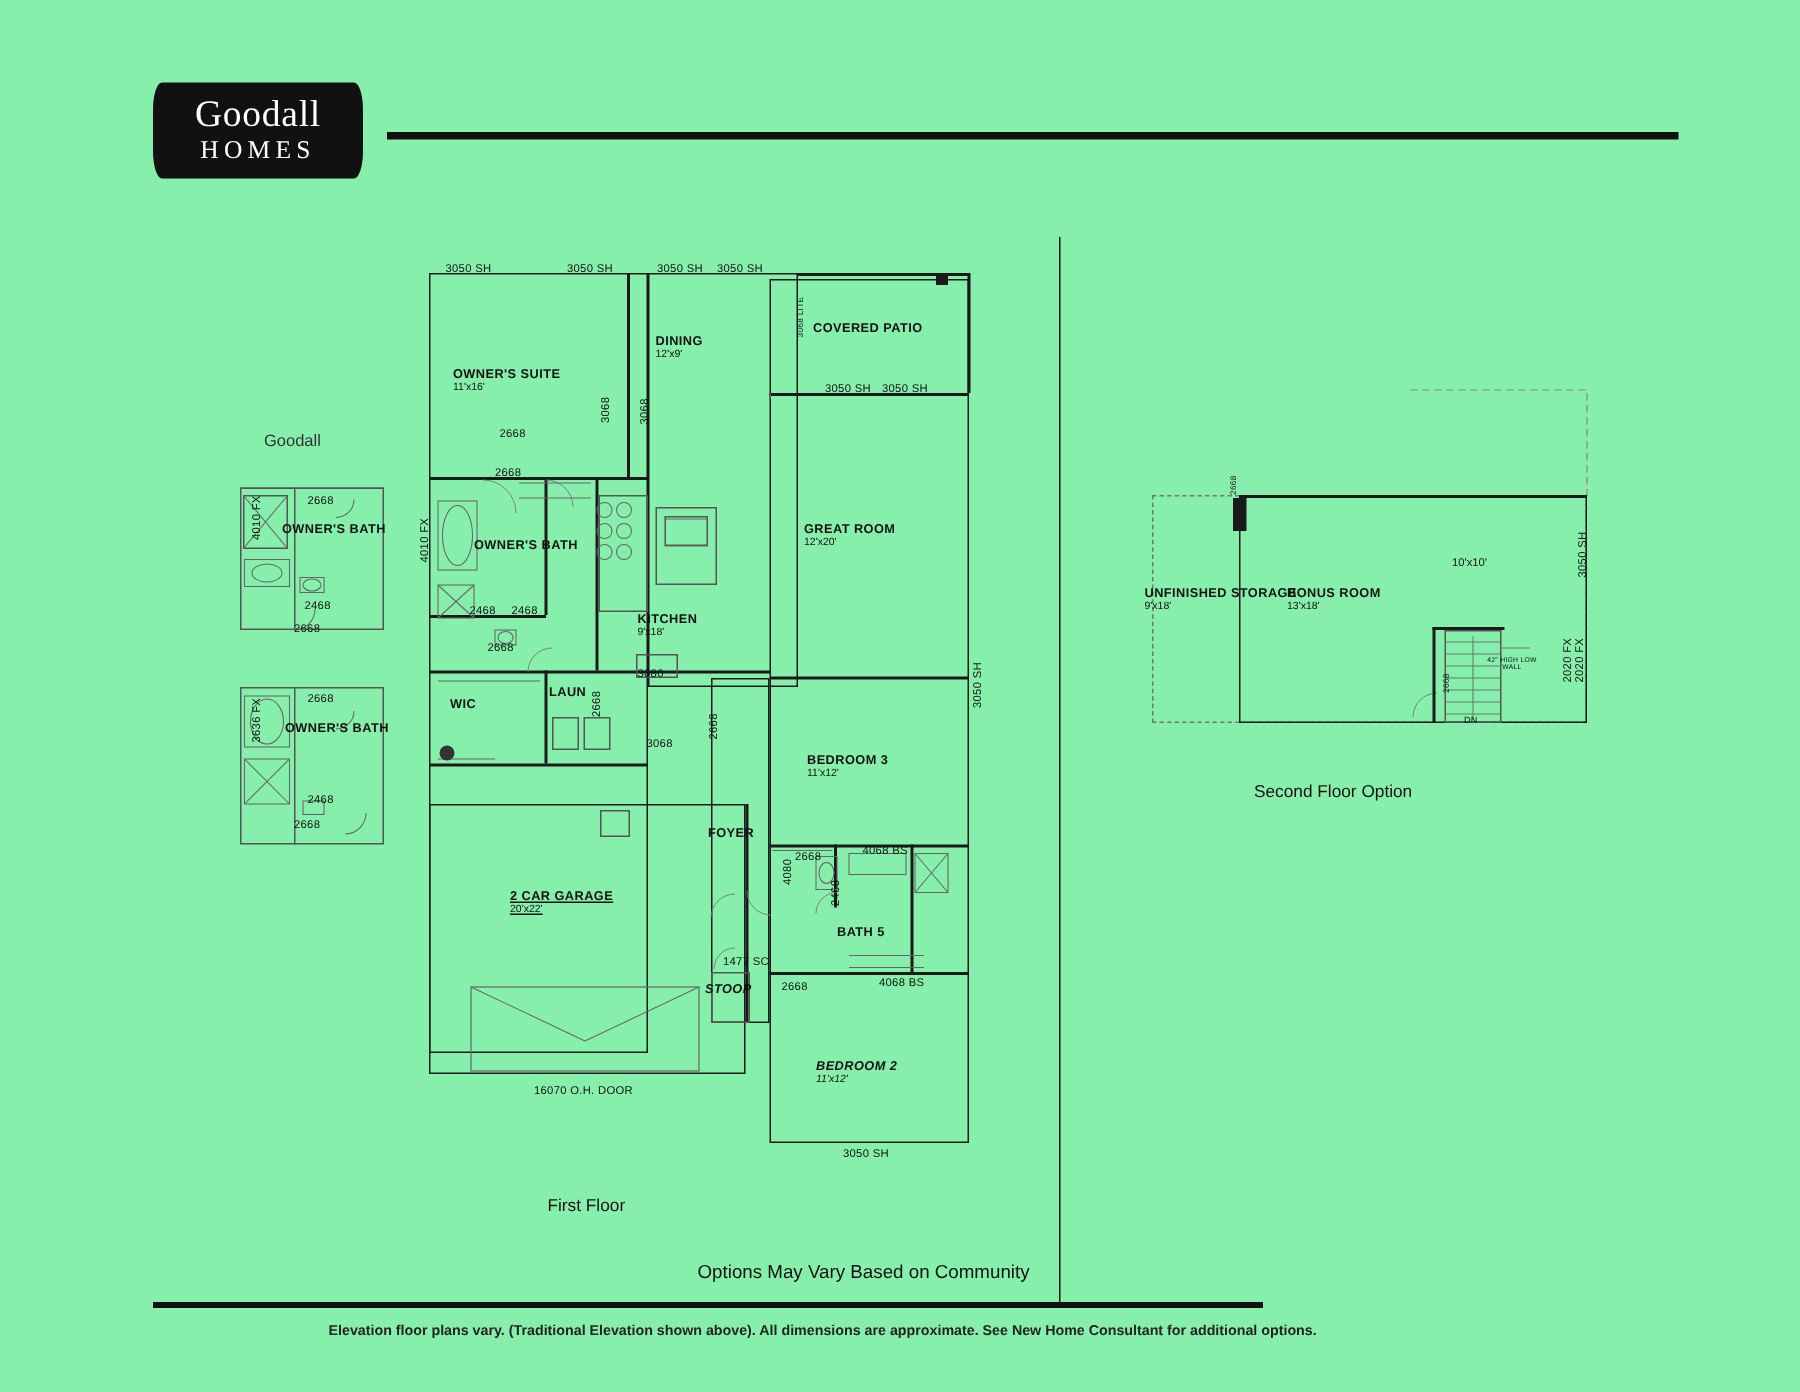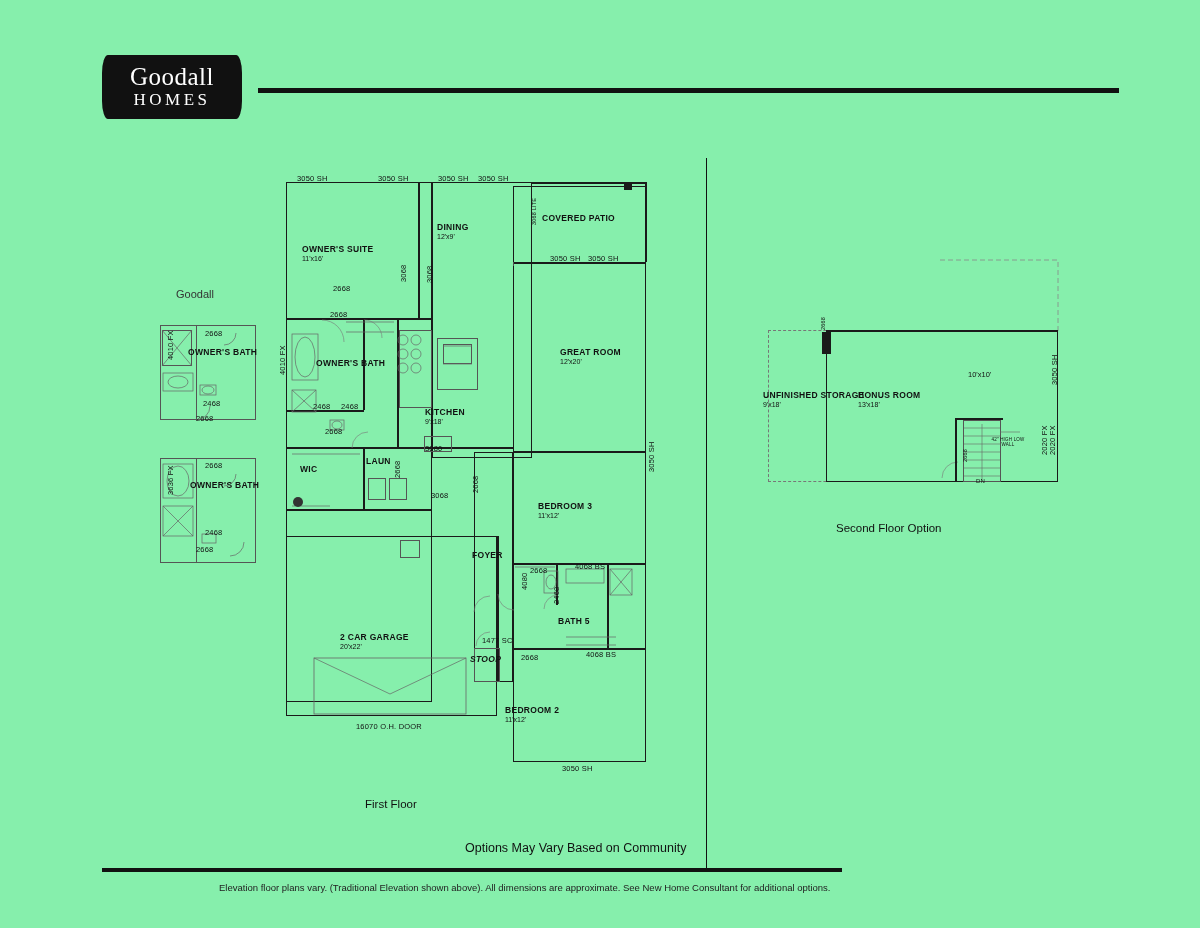--- a/index.html
+++ b/index.html
@@ -28,21 +28,21 @@
   .caption{position:absolute;font-size:11.5px;color:#111;white-space:nowrap;}
   .optword{position:absolute;font-size:11px;color:#333;}
 
   
   .divider{position:absolute;left:706px;top:158px;width:1px;height:712px;background:#111;}
 
   
   .foot-rule{position:absolute;left:102px;top:868px;width:740px;height:4px;background:#111;}
   .plan-name{position:absolute;right:72px;top:845px;font-family:"Liberation Serif",serif;font-size:30px;color:#111;white-space:nowrap;}
   .opts-vary{position:absolute;left:465px;top:841px;font-size:12.5px;color:#111;}
-  .disclaimer{position:absolute;left:219px;top:882px;font-size:9.5px;color:#222;}
+  .disclaimer{position:absolute;left:219px;top:882px;font-size:9.5px;color:#222;font-weight:bold;}
 
   svg{position:absolute;left:0;top:0;overflow:visible;}
 </style>
 </head>
 <body>
 
 <div class="sheet">
 
   <div class="logo">
     <div class="l1">Goodall</div>
@@ -198,21 +198,21 @@
     <div class="n">OWNER'S SUITE</div>
     <div class="d">11'x16'</div>
   </div>
   <div class="rm" style="left:437px;top:222px;width:66px;">
     <div class="n">DINING</div>
     <div class="d">12'x9'</div>
   </div>
   <div class="rm" style="left:542px;top:213px;width:78px;">
     <div class="n">COVERED PATIO</div>
   </div>
-  <div class="rm" style="left:536px;top:347px;width:76px;margin-left:24px;">
+  <div class="rm" style="left:536px;top:347px;width:76px;">
     <div class="n">GREAT ROOM</div>
     <div class="d">12'x20'</div>
   </div>
   <div class="rm" style="left:316px;top:358px;width:78px;">
     <div class="n">OWNER'S BATH</div>
   </div>
   <div class="rm" style="left:425px;top:407px;width:72px;">
     <div class="n">KITCHEN</div>
     <div class="d">9'x18'</div>
   </div>
@@ -228,25 +228,25 @@
   </div>
   <div class="rm" style="left:472px;top:550px;width:52px;">
     <div class="n">FOYER</div>
   </div>
   <div class="rm" style="left:558px;top:616px;width:56px;">
     <div class="n">BATH 5</div>
   </div>
   <div class="rm" style="left:470px;top:654px;width:52px;font-style:italic;">
     <div class="n">STOOP</div>
   </div>
-  <div class="rm" style="left:340px;top:632px;width:90px;">
+  <div class="rm" style="left:340px;top:592px;width:90px;text-decoration:underline;">
     <div class="n">2 CAR GARAGE</div>
     <div class="d">20'x22'</div>
   </div>
-  <div class="rm" style="left:505px;top:705px;width:80px;">
+  <div class="rm" style="left:544px;top:705px;width:80px;font-style:italic;">
     <div class="n">BEDROOM 2</div>
     <div class="d">11'x12'</div>
   </div>
 
   <div class="lbl" style="left:297px;top:174px;">3050 SH</div>
   <div class="lbl" style="left:378px;top:174px;">3050 SH</div>
   <div class="lbl" style="left:438px;top:174px;">3050 SH</div>
   <div class="lbl" style="left:478px;top:174px;">3050 SH</div>
   <div class="lbl" style="left:550px;top:254px;">3050 SH</div>
   <div class="lbl" style="left:588px;top:254px;">3050 SH</div>

